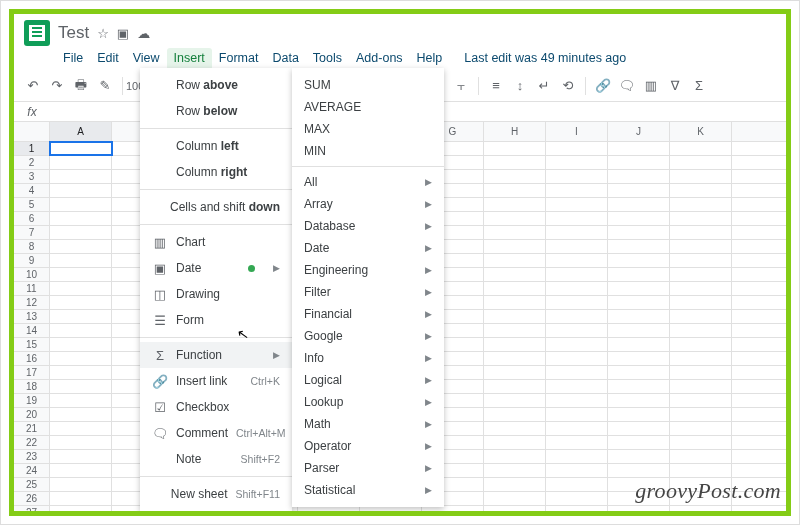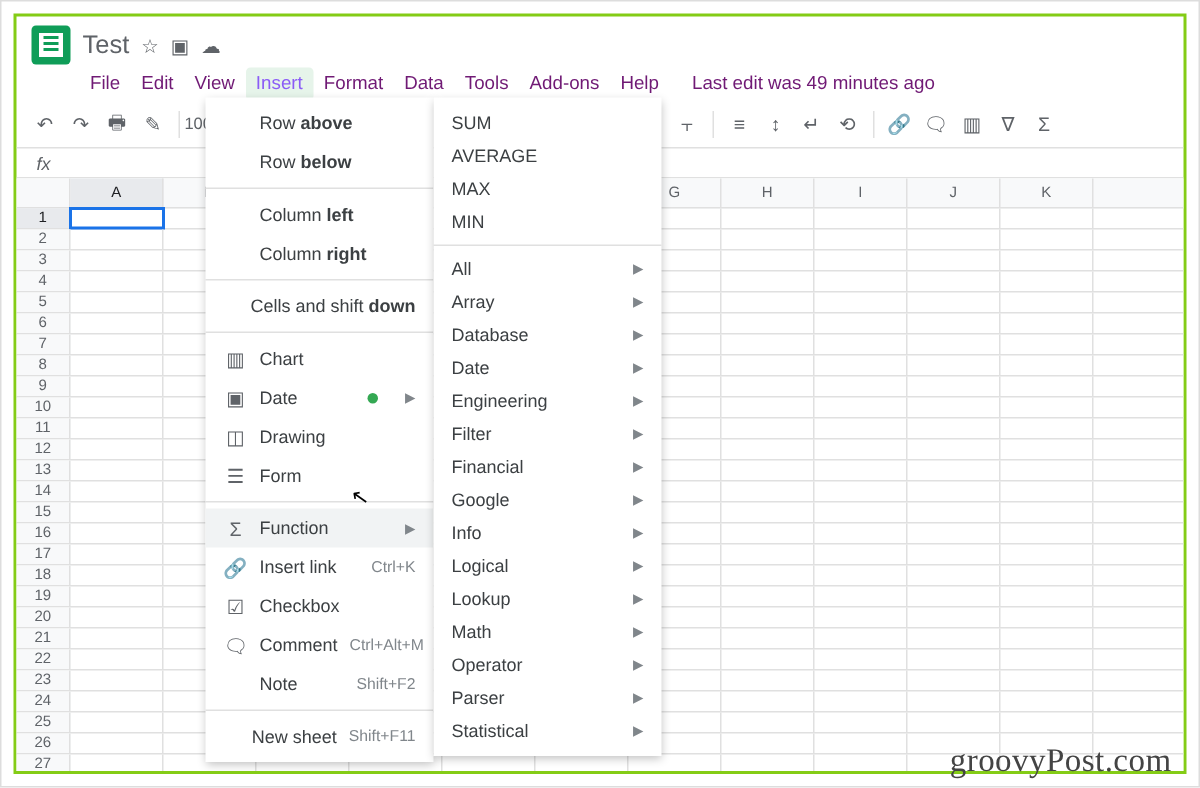--- a/index.html
+++ b/index.html
@@ -1,26 +1,26 @@
 <!DOCTYPE html>
 <html><head>
 <meta charset="utf-8">
 <style>
   * { box-sizing: border-box; margin: 0; padding: 0; }
   body { font-family: Arial, sans-serif; font-size: 12px; color: #3c4043; background: #fff; width: 800px; height: 525px; overflow: hidden; position: relative; border: 1px solid #ddd; }
-  .frame { position: absolute; inset: 8px; border: 2px solid #84cc16; background: #fff; overflow: hidden; }
+  .frame { position: absolute; inset: 8px; border: 5px solid #84cc16; background: #fff; overflow: hidden; }
   .titlebar { display: flex; align-items: center; gap: 8px; padding: 6px 10px 2px; }
   .logo { width: 26px; height: 26px; background: #0f9d58; border-radius: 3px; position: relative; }
   .logo::before { content:"";position:absolute; inset:5px; background:#fff; }
   .logo::after { content:""; position:absolute; left:8px; top:7px; width:10px; height:2px; background:#0f9d58; box-shadow:0 4px 0 #0f9d58, 0 8px 0 #0f9d58; }
   .doc-title { font-size: 17px; color:#5f6368; }
   .star, .folder, .cloud { color:#5f6368; font-size:13px; }
   .menubar { display:flex; gap:0; padding: 0 0 0 42px; font-size:12.5px; height:22px;}
-  .menubar span { padding: 3px 7px; color:#701a75; cursor:pointer; }
-  .menubar span.active { background:#e6f4ea; color:#8b5cf6; border-radius:3px; }
+  .menubar span { padding: 3px 7px; color:#0c4a6e; cursor:pointer; }
+  .menubar span.active { background:#e6f4ea; color:#15803d; border-radius:3px; }
   .edit-status { color:#80868b; margin-left:8px; }
   .toolbar { display:flex; align-items:center; gap:6px; padding:4px 10px; border-bottom:1px solid #e0e0e0; height:32px;}
   .tb { width:18px; height:18px; color:#5f6368; display:flex;align-items:center;justify-content:center;font-size:13px;}
   .tb.sep { width:1px; height:18px; background:#e0e0e0; margin:0 2px;}
   .zoom { font-size:11px; color:#5f6368;}
   .text-red { color:#d93025; font-weight:bold; border-bottom:2px solid #d93025;}
   .fxbar { display:flex; align-items:center; border-bottom:1px solid #e0e0e0; height:20px;}
   .fxlabel { width:36px; text-align:center; font-style:italic; color:#5f6368; font-size:12px;}
   .grid { position:relative; background:#fff; }
   .colhdrs { display:flex; height:20px; background:#f8f9fa; border-bottom:1px solid #e0e0e0;}
@@ -41,21 +41,21 @@
   .mitem .mshort { color:#80868b; font-size:10.5px;}
   .mitem .arrow { color:#80868b; font-size:9px;}
   .mitem.hover { background:#f1f3f4;}
   .msep { height:1px; background:#e0e0e0; margin:4px 0;}
   .dotgreen { width:7px;height:7px;border-radius:50%;background:#34a853; margin-right:10px;}
   
   .submenu { position:absolute; top:54px; left:278px; width:152px; background:#fff; box-shadow:0 2px 6px rgba(0,0,0,0.25); font-size:12px; color:#3c4043; padding:6px 0; z-index:6; max-height: 455px;}
   .sitem { display:flex; align-items:center; height:22px; padding:0 12px; cursor:pointer;}
   .sitem .slabel { flex:1;}
   .sitem .arrow { color:#80868b; font-size:9px;}
-  .watermark { position:absolute; right:18px; bottom:4px; font-family: Georgia, 'Times New Roman', serif; font-size:22px; color:#444; letter-spacing:.3px; z-index:10; pointer-events:none;}
+  .watermark { position:absolute; right:18px; bottom:20px; font-family: Georgia, 'Times New Roman', serif; font-size:22px; color:#444; font-style:italic; letter-spacing:.3px; z-index:10; pointer-events:none;}
   .cursor { position:absolute; top:312px; left:223px; font-size:14px; color:#000; z-index:7; transform:rotate(-10deg);}
 </style>
 </head>
 <body>
 
 <div class="frame">
   <div class="titlebar">
     <div class="logo"></div>
     <span class="doc-title">Test</span>
     <span class="star">☆</span>

